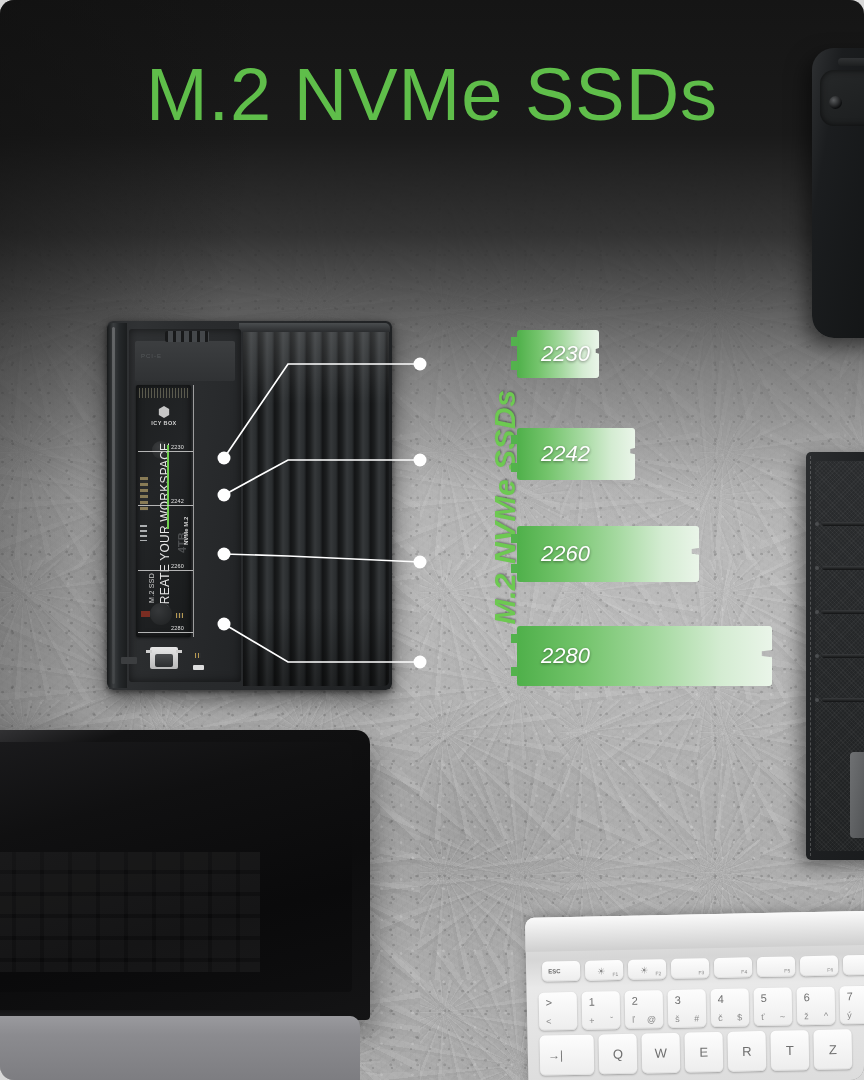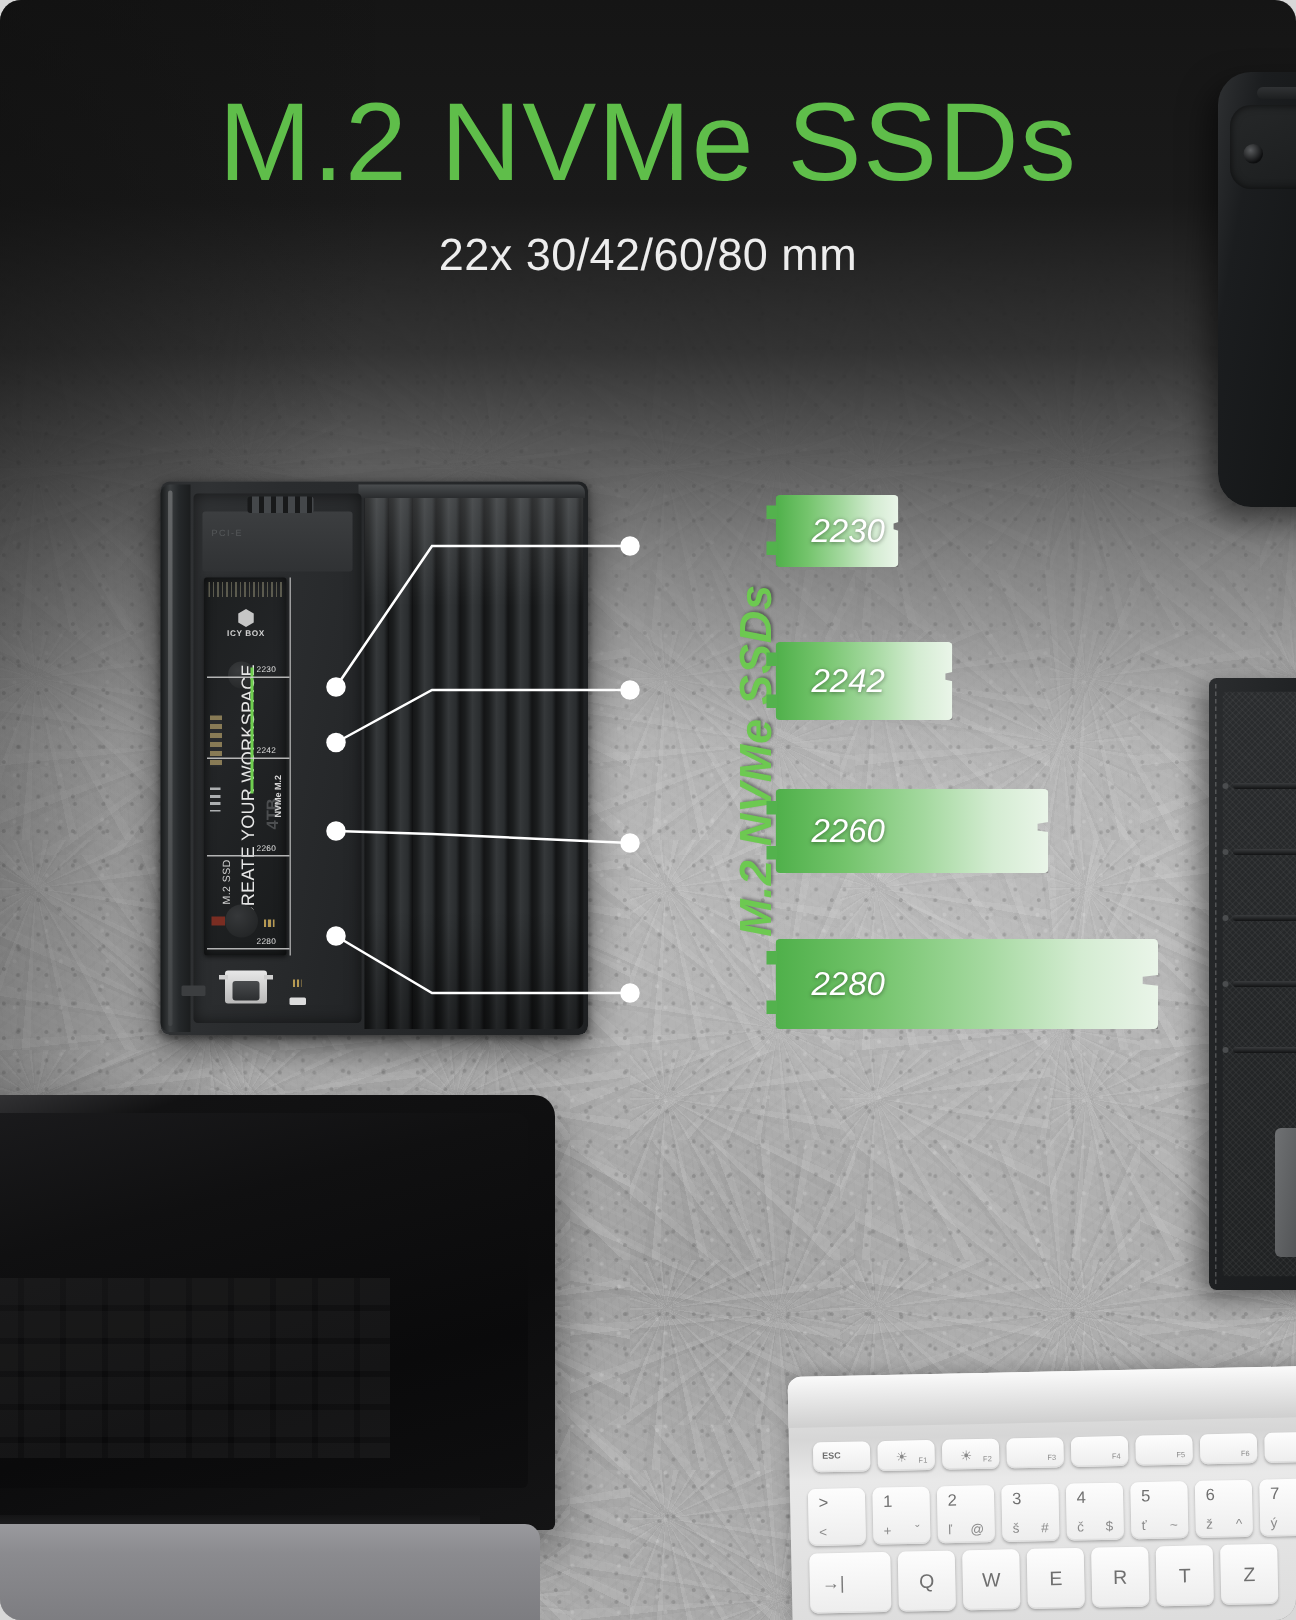--- a/index.html
+++ b/index.html
@@ -214,21 +214,20 @@
 <div id="stage">
 
   <div class="bg-concrete"></div>
   <div class="bg-noise"></div>
   <div class="bg-grain"></div>
   <div class="bg-dark"></div>
   <div class="bg-dark-l"></div>
 
   <div class="header">
     <div class="title">M.2 NVMe SSDs</div>
-    <div class="subtitle">22x 30/42/60/80 mm</div>
   </div>
 
   <div class="phone">
     <div class="phone-bar"></div>
     <div class="phone-cam">
       <div class="phone-lens"></div>
     </div>
   </div>
 
   <div class="organizer">

